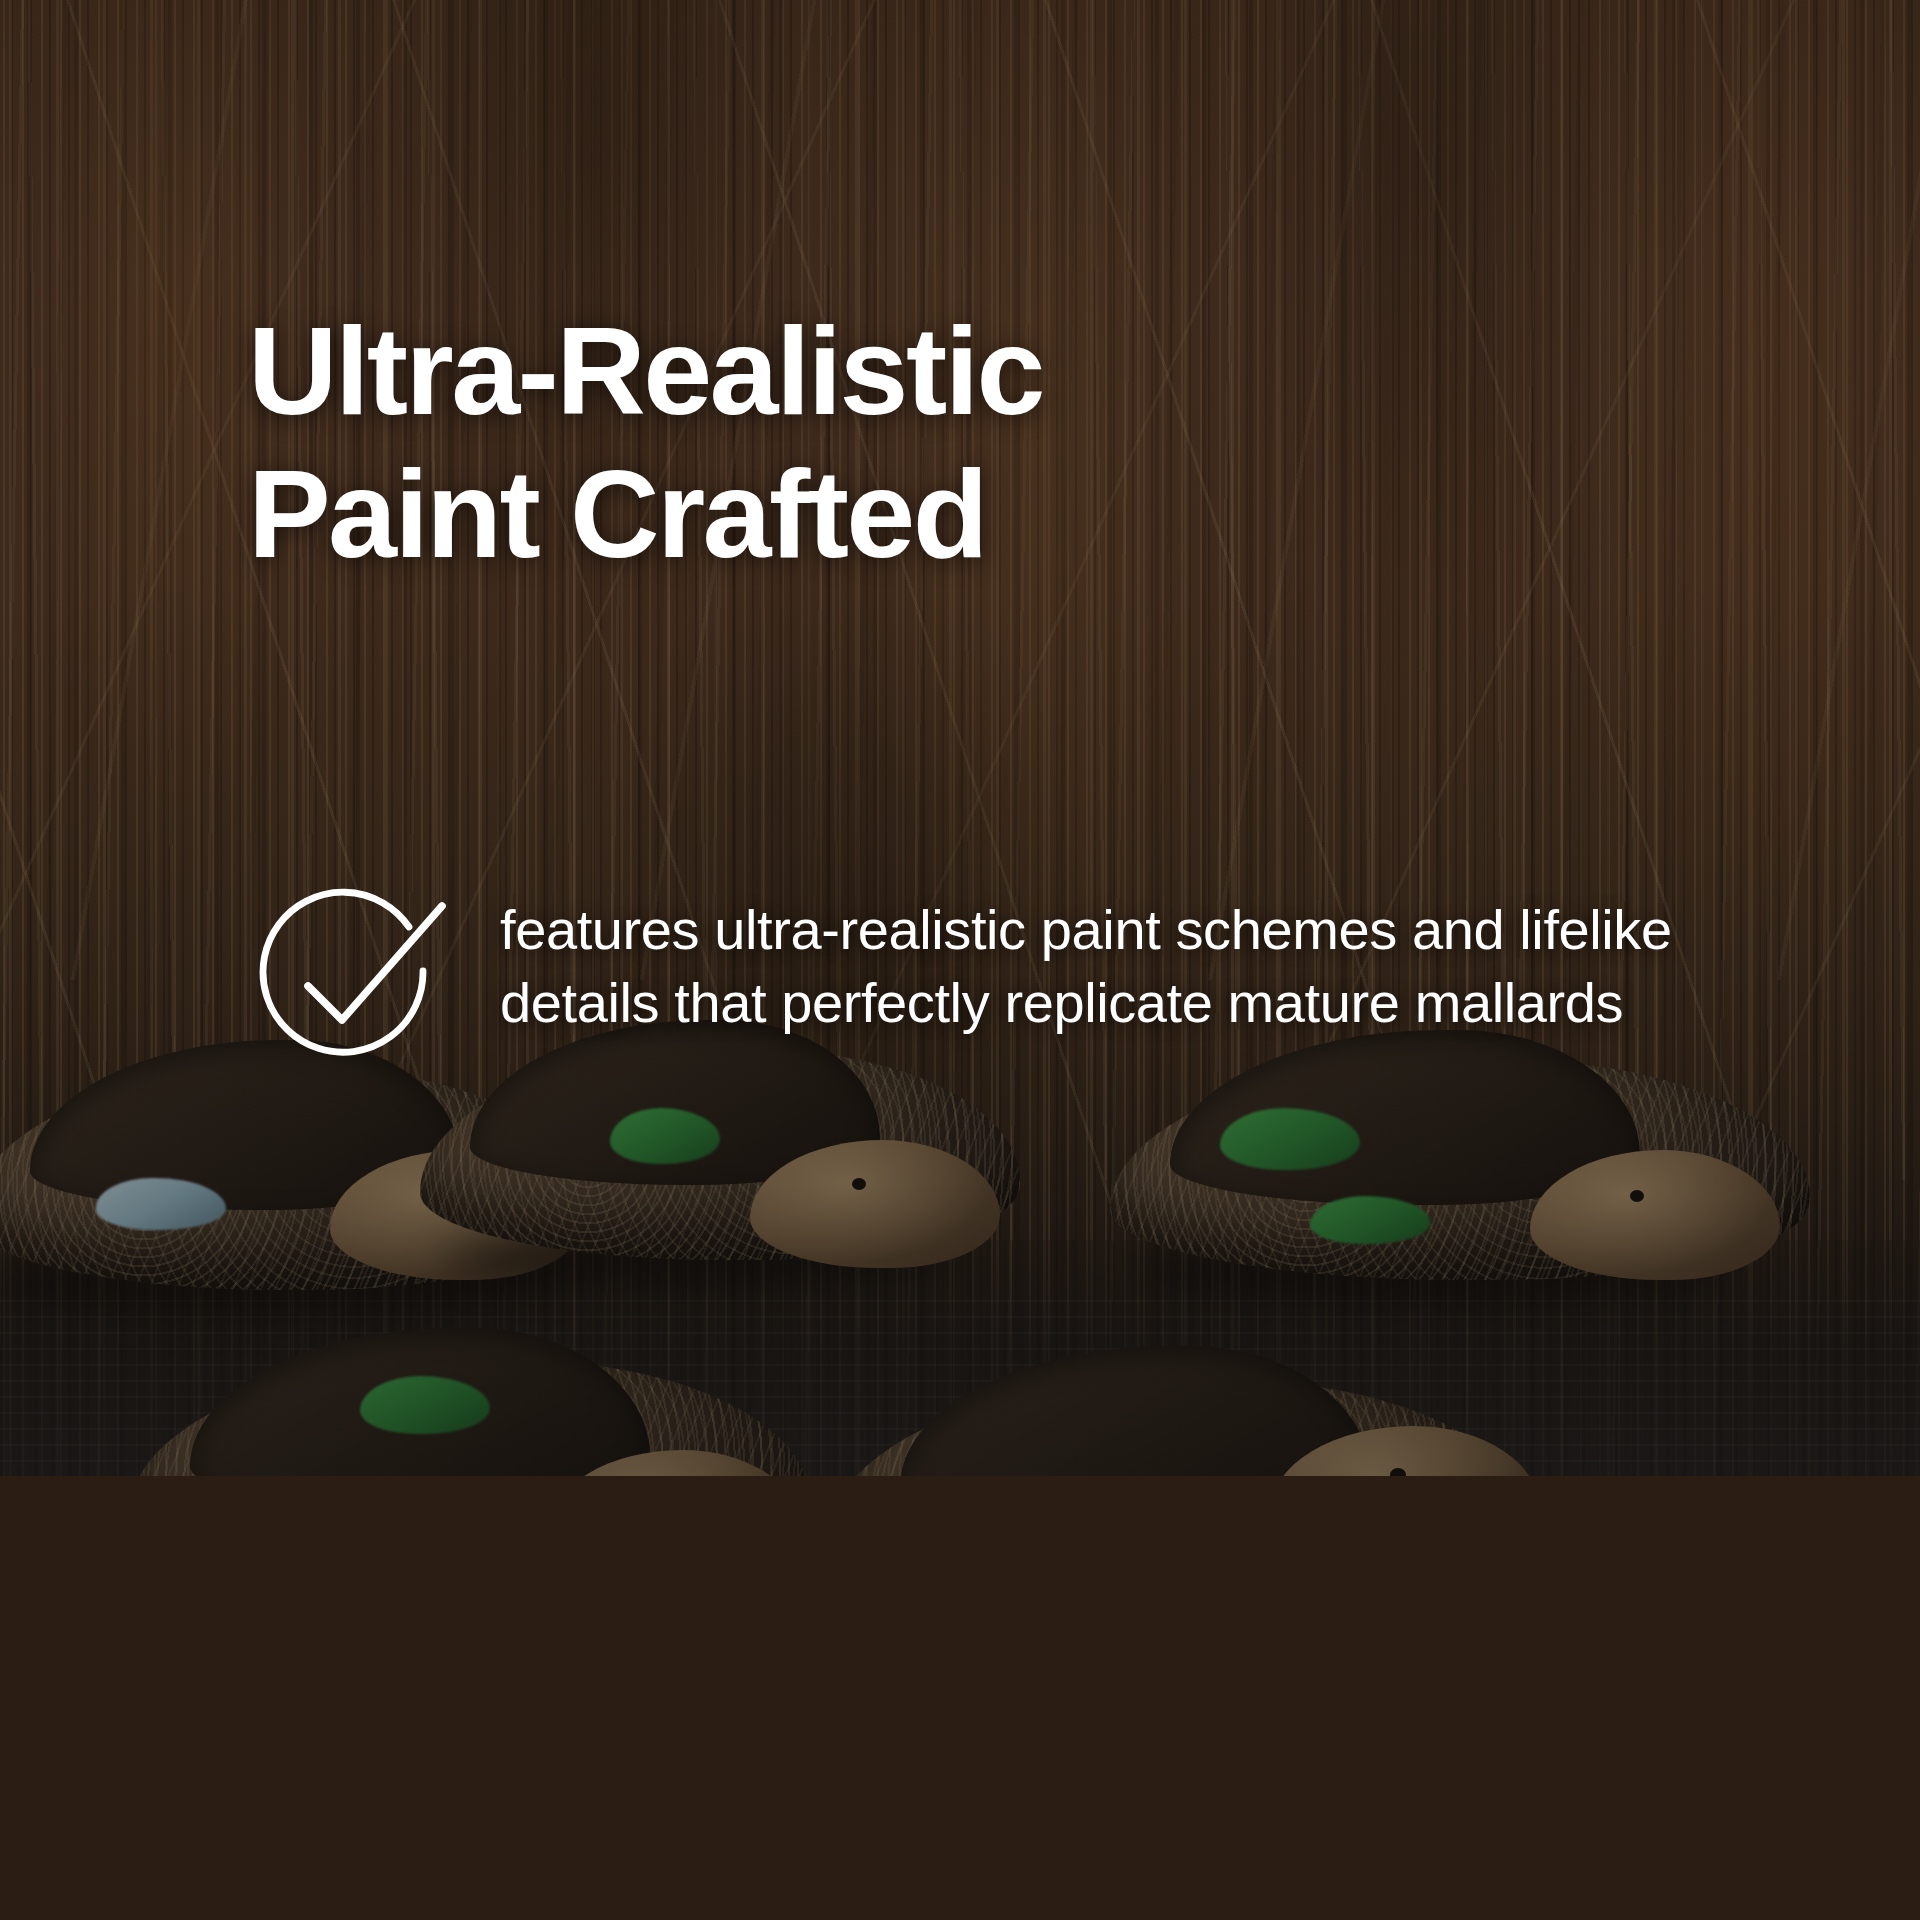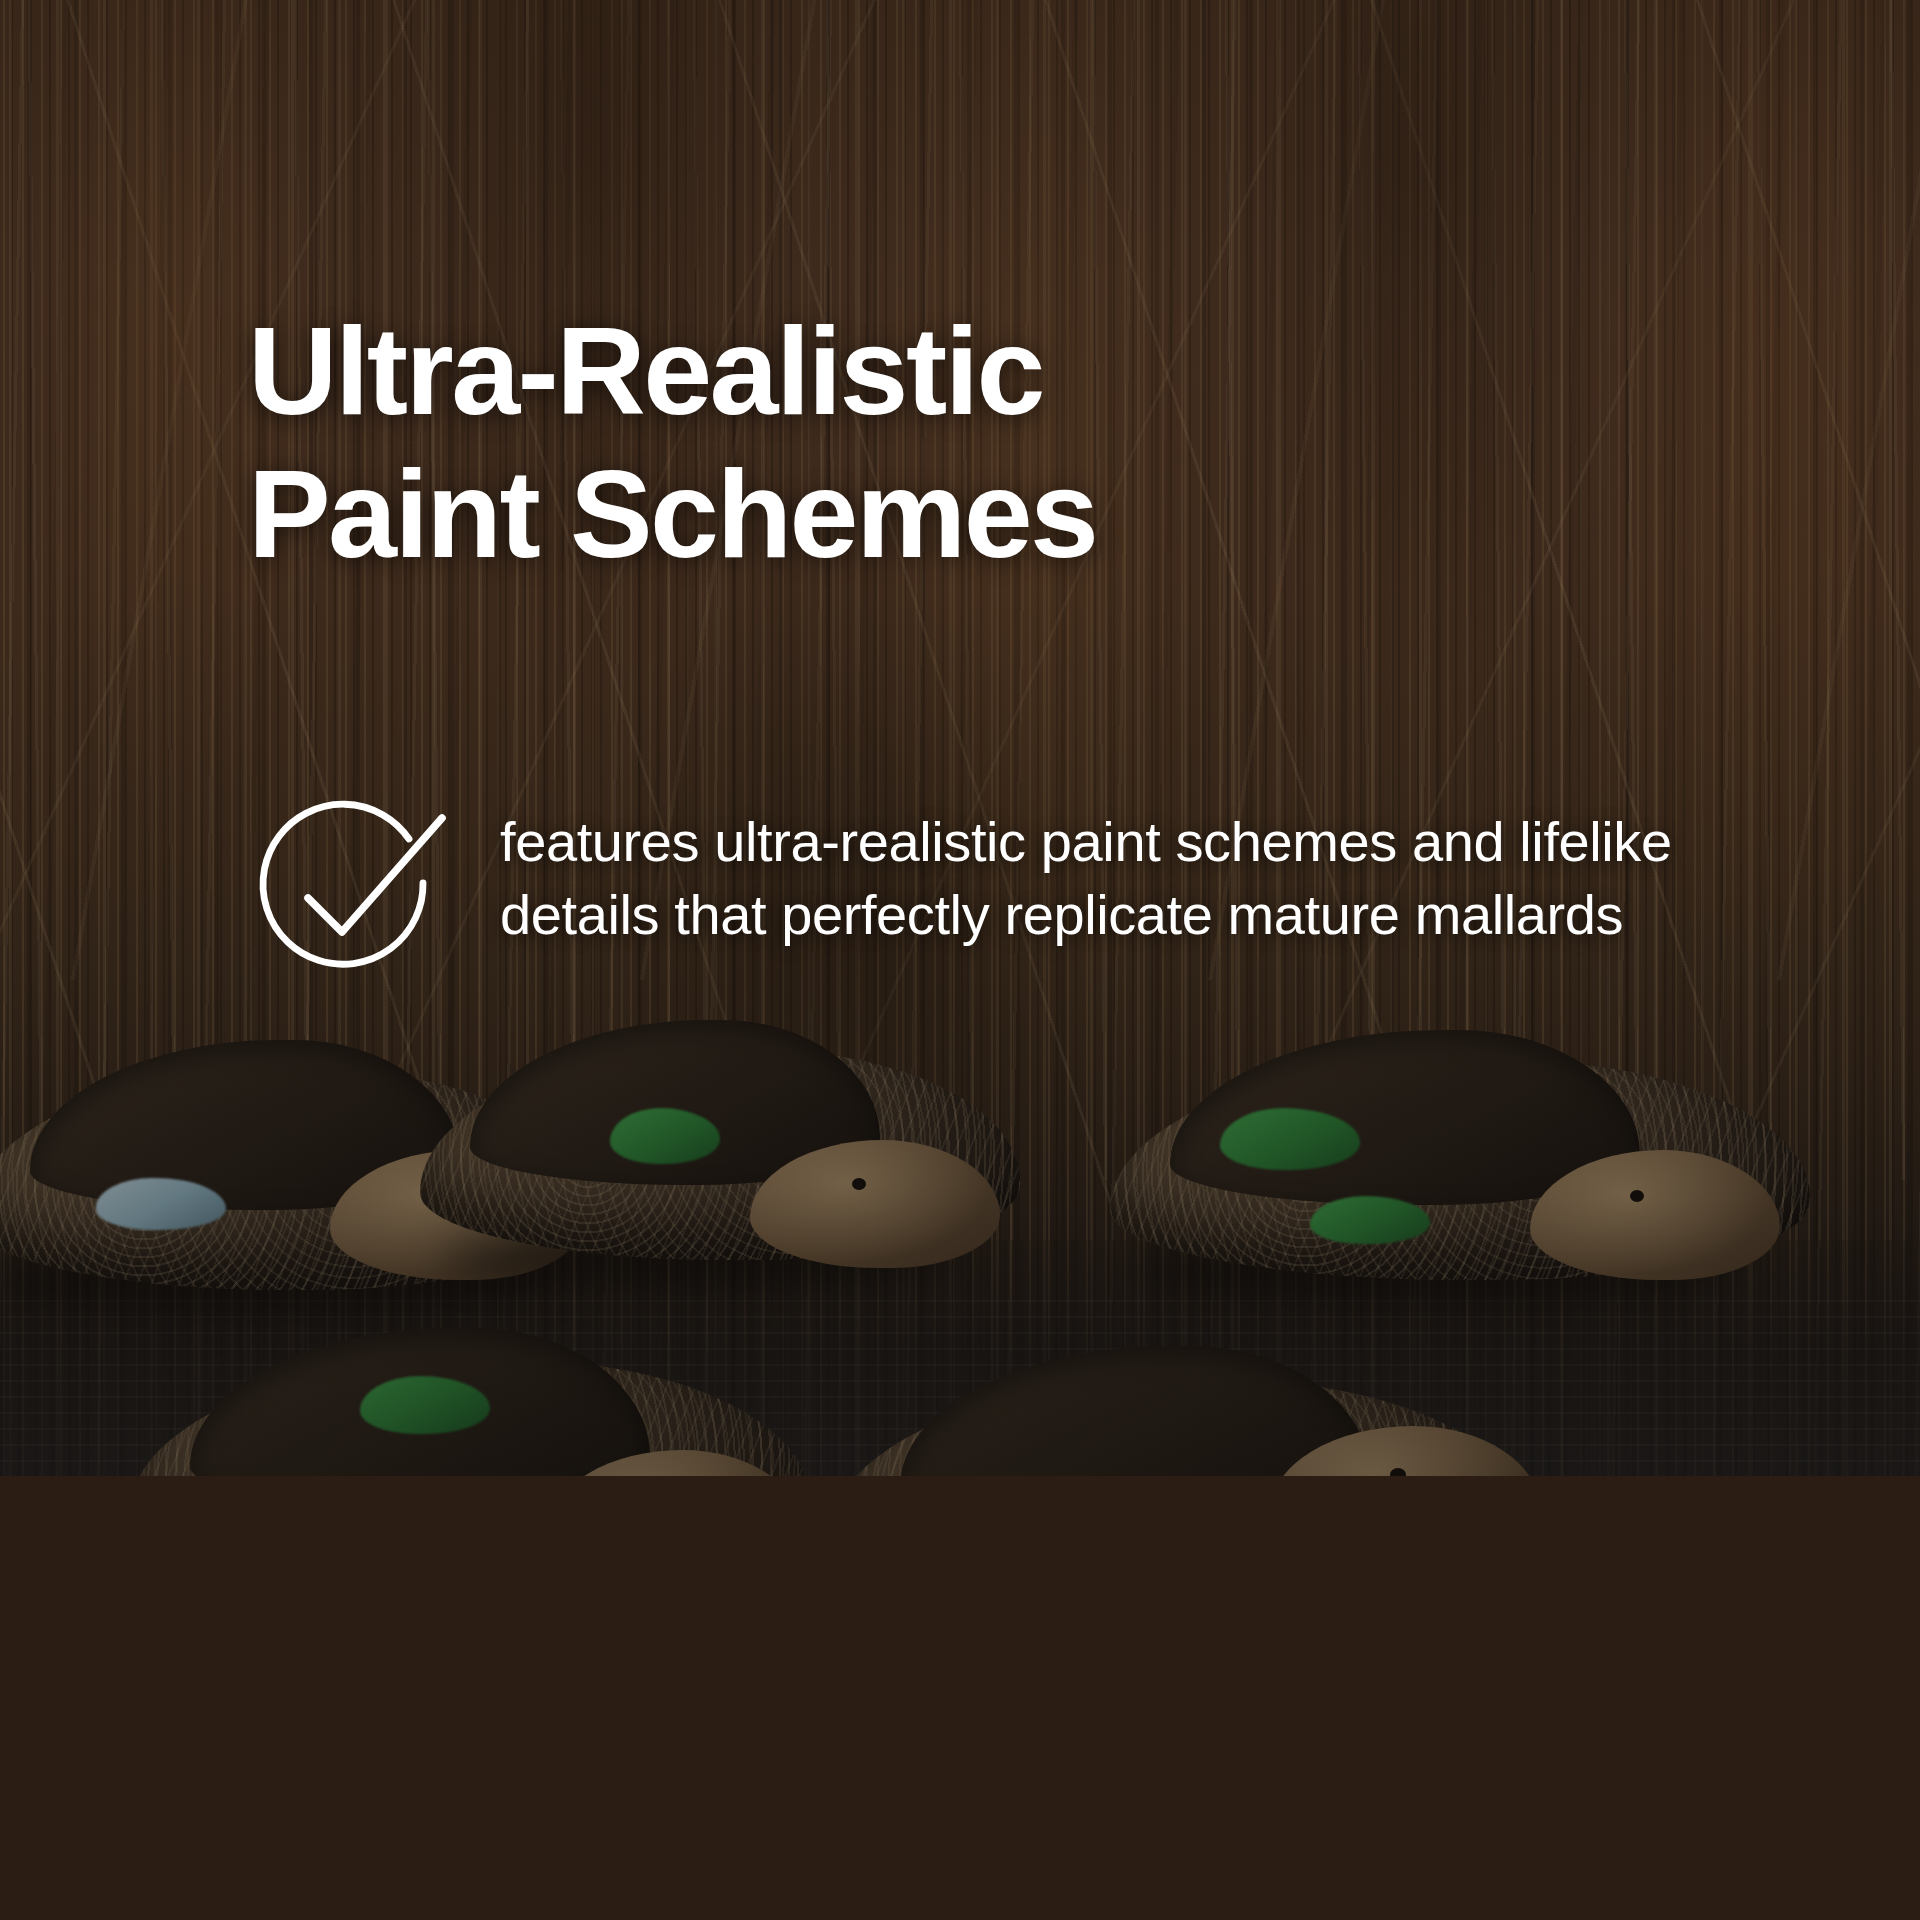--- a/index.html
+++ b/index.html
@@ -202,21 +202,21 @@
     width:1340px;
     color:#ffffff;
     font-size:124px;
     line-height:1.15;
     font-weight:700;
     letter-spacing:-2.6px;
     text-shadow:0 3px 22px rgba(0,0,0,.55);
   }
   #headline .hl-line { display:block; white-space:nowrap; }
 
-  #bullets { position:absolute; left:248px; top:806px; width:1450px; }
+  #bullets { position:absolute; left:248px; top:894px; width:1450px; }
 
   .bullet { position:relative; display:flex; align-items:flex-start; }
   .bullet + .bullet { margin-top:112px; }
 
   .check-icon { flex:0 0 auto; width:200px; height:200px; margin-top:-12px; }
   .check-icon svg { display:block; width:200px; height:200px; overflow:visible; }
 
   .bullet-text {
     flex:1 1 auto;
     margin-left:52px;
@@ -315,21 +315,21 @@
     </div>
 
   </div>
 
   <div class="scrim"></div>
 
   <div class="content">
 
     <h1 id="headline">
       <span class="hl-line">Ultra-Realistic</span>
-      <span class="hl-line">Paint Schemes</span>
+      <span class="hl-line">Paint Crafted</span>
     </h1>
 
     <div id="bullets">
 
       <div class="bullet">
         <span class="check-icon">
           <svg viewBox="0 0 100 100" fill="none" xmlns="http://www.w3.org/2000/svg">
             <path d="M 80.5 22.5 A 40 40 0 1 0 87.5 44.5" stroke="#ffffff" stroke-width="3.4" stroke-linecap="round" fill="none"></path>
             <path d="M 30 52 L 47 69 L 97 12" stroke="#ffffff" stroke-width="3.8" stroke-linecap="round" stroke-linejoin="round" fill="none"></path>
           </svg>

